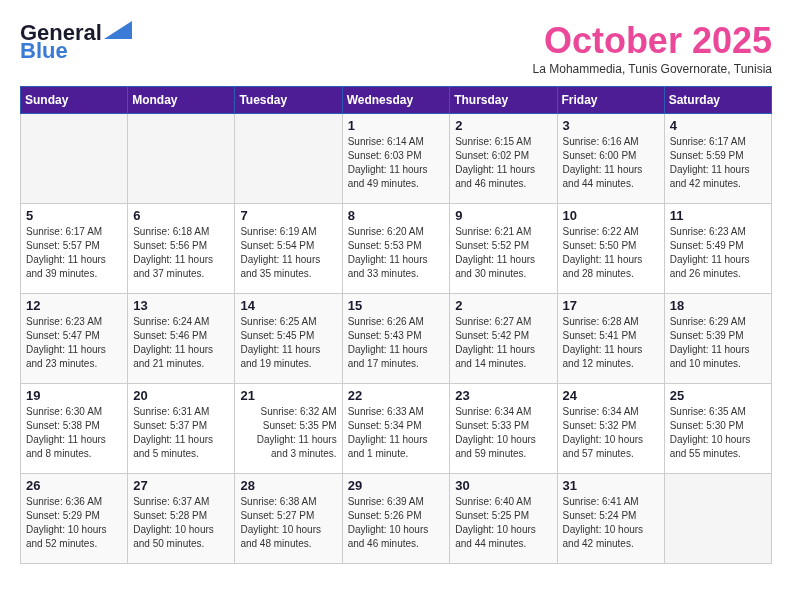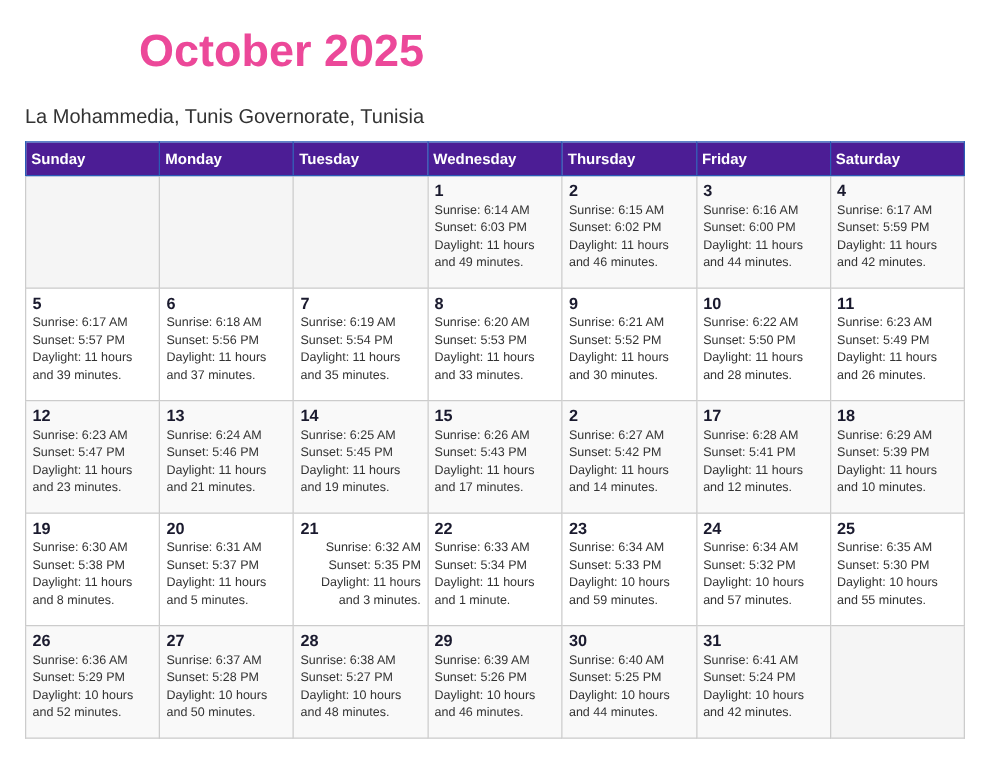--- a/index.html
+++ b/index.html
@@ -27,24 +27,23 @@
     }
     .title-block {
       text-align: right;
     }
     .title-block h1 {
       font-size: 36px;
       font-weight: bold;
       color: #ec4899;
     }
     .title-block h2 {
-      font-size: 16px;
+      font-size: 12px;
       font-weight: normal;
       color: #333;
-      margin-top: 23px;
     }
     .calendar {
       width: 100%;
       border-collapse: collapse;
       font-size: 11px;
     }
     .calendar th {
       background: #4c1d95;
       color: #fff;
       padding: 6px 4px;
@@ -80,20 +79,31 @@
       line-height: 1.4;
     }
     .empty-cell {
       background: #f5f5f5 !important;
     }
   </style>
 </head>
 <body>
 
 <div class="header">
+  <div class="logo">
+    <div class="logo-row">
+      <span style="font-size:22px; font-weight:bold; color:#1a1a2e;">
+        <span style="color:#1a1a2e;">General</span>
+      </span>
+      <svg width="28" height="18" viewBox="0 0 28 18" style="margin-left:2px; margin-top:-6px;">
+        <polygon points="0,18 28,0 28,18" fill="#3a7bd5"></polygon>
+      </svg>
+    </div>
+    <span style="font-size:22px; font-weight:bold; color:#3a7bd5; margin-top:-8px; margin-left:0px;">Blue</span>
+  </div>
   <div class="title-block">
     <h1>October 2025</h1>
     <h2>La Mohammedia, Tunis Governorate, Tunisia</h2>
   </div>
 </div>
 
 <table class="calendar">
   <thead>
     <tr>
     <th>Sunday</th>

